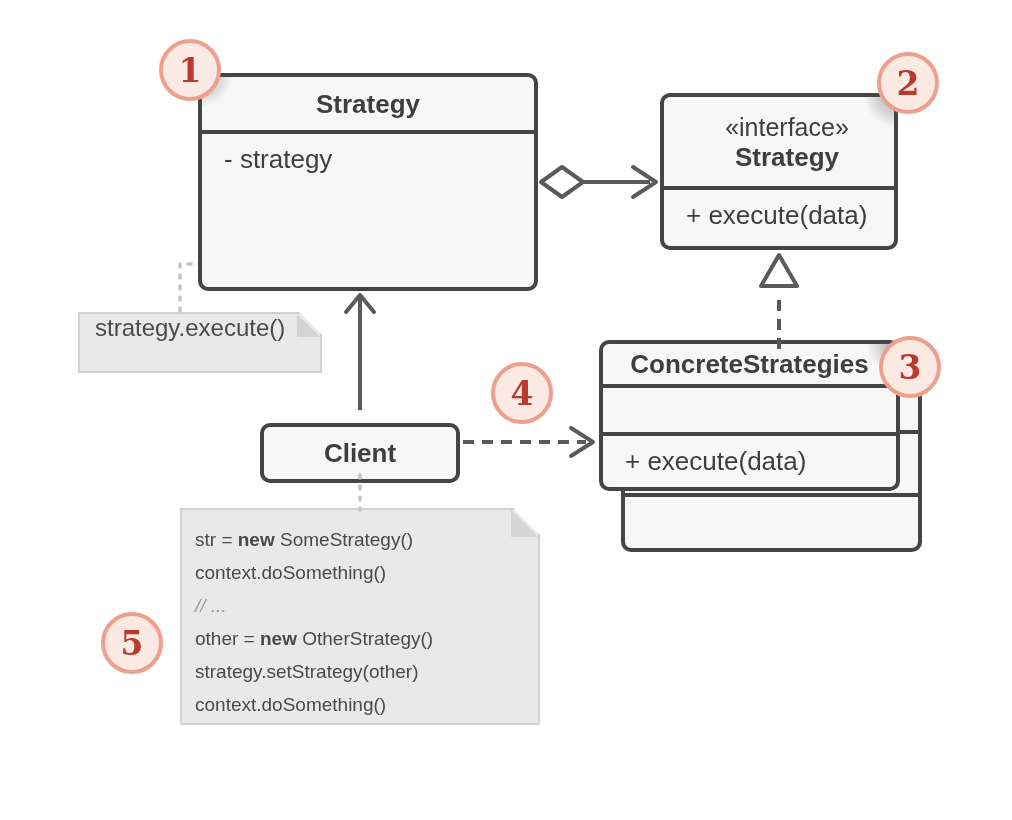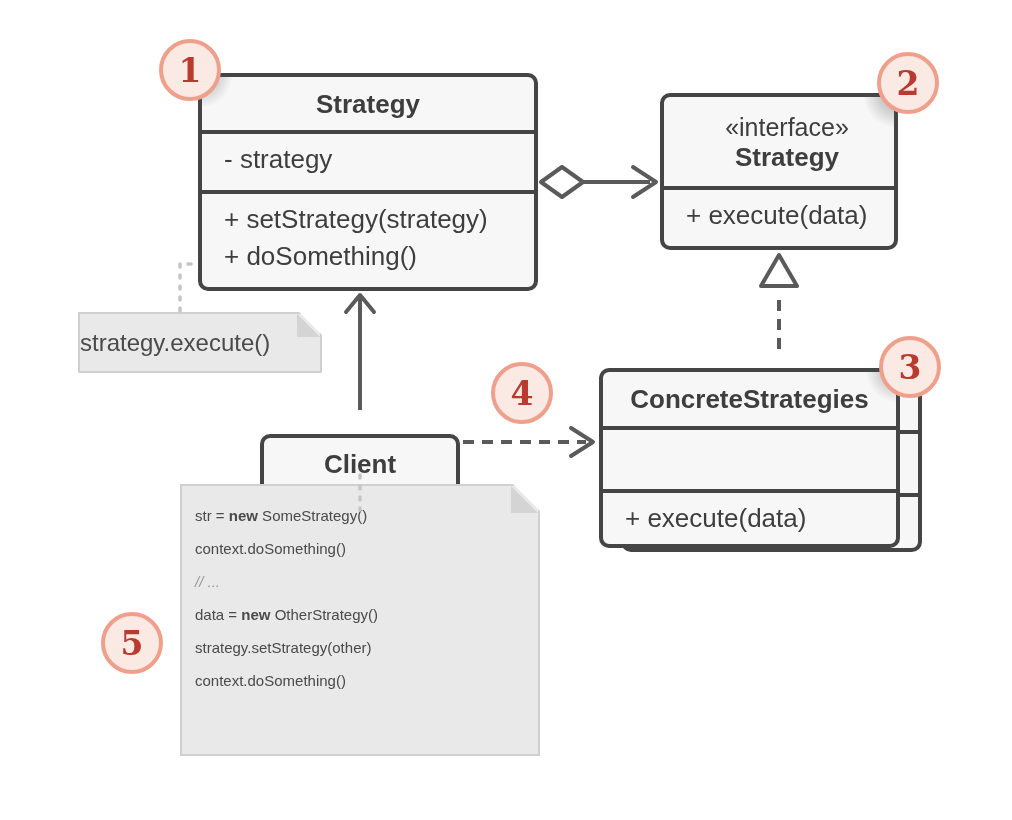--- a/index.html
+++ b/index.html
@@ -57,30 +57,30 @@
     position: absolute;
     top: 0;
     right: 0;
     background: #d4d4d4;
     clip-path: polygon(0 0, 100% 100%, 0 100%);
   }
   #execute-note {
     left: 78px; top: 312px; width: 244px; height: 61px;
     clip-path: polygon(0 0, calc(100% - 23px) 0, 100% 23px, 100% 100%, 0 100%);
     display: flex;
-    align-items: center;
     font-size: 24px;
+    padding-left: 15px;
     color: #4a4a4a;
   }
   #execute-note .fold { width: 23px; height: 23px; }
   #code-note {
-    left: 180px; top: 484px; width: 360px; height: 272px;
+    left: 180px; top: 508px; width: 360px; height: 217px;
     clip-path: polygon(0 0, calc(100% - 27px) 0, 100% 27px, 100% 100%, 0 100%);
     padding: 13px 0 0 13px;
-    font-size: 15px;
+    font-size: 19px;
     color: #4a4a4a;
   }
   #code-note .fold { width: 27px; height: 27px; }
   .code-line { line-height: 33px; white-space: nowrap; }
   .code-line.comment { color: #9a9a9a; font-style: italic; }
   .badge {
     position: absolute;
     width: 62px;
     height: 62px;
     border-radius: 50%;
@@ -108,68 +108,64 @@
 <body>
 
 <div id="canvas">
 
   <div class="uml-box" id="context-box" style="left:198px; top:73px; width:340px; height:218px;">
     <div class="corner-shade" style="left:-2px; top:-2px; background: radial-gradient(circle at 0 0, rgba(80,80,80,0.5), rgba(80,80,80,0) 68%); border-top-left-radius:8px;"></div>
     <div class="compartment box-title" style="height:53px;">Strategy</div>
     <div class="compartment members" style="height:60px;">
       <div>- strategy</div>
     </div>
-    <div class="compartment members" style="height:97px;">
-      <div>+ setStrategy(strategy)</div>
-      <div>+ doSomething()</div>
-    </div>
   </div>
 
   <div class="uml-box" id="strategy-box" style="left:660px; top:93px; width:238px; height:157px;">
     <div class="corner-shade" style="right:-2px; top:-2px; background: radial-gradient(circle at 100% 0, rgba(80,80,80,0.5), rgba(80,80,80,0) 68%); border-top-right-radius:8px;"></div>
     <div class="compartment box-title" style="height:89px;margin-left:16px;">
       <div class="stereotype">«interface»</div>
       <div>Strategy</div>
     </div>
     <div class="compartment members" style="height:60px;">
       <div>+ execute(data)</div>
     </div>
   </div>
 
   <div class="uml-box" id="concrete-box-back" style="left:621px; top:372px; width:301px; height:180px;">
     <div class="compartment" style="height:54px;"></div>
     <div class="compartment" style="height:63px;"></div>
     <div class="compartment" style="height:55px;"></div>
   </div>
 
-  <div class="uml-box" id="concrete-box" style="left:599px; top:368px; width:301px; height:180px;">
+  <div class="uml-box" id="concrete-box" style="left:599px; top:340px; width:301px; height:151px;">
     <div class="corner-shade" style="right:-2px; top:-2px; background: radial-gradient(circle at 100% 0, rgba(80,80,80,0.5), rgba(80,80,80,0) 68%); border-top-right-radius:8px;"></div>
     <div class="compartment box-title" style="height:54px;">ConcreteStrategies</div>
     <div class="compartment" style="height:63px;"></div>
     <div class="compartment members" style="height:55px;">
       <div>+ execute(data)</div>
     </div>
   </div>
 
-  <div class="uml-box" id="client-box" style="left:260px; top:434px; width:200px; height:60px;">
+  <div class="uml-box" id="client-box" style="left:260px; top:423px; width:200px; height:60px;">
     <div class="compartment box-title" style="height:52px;">Client</div>
   </div>
 
   <div class="note" id="execute-note">
     <div class="fold"></div>
     <span>strategy.execute()</span>
   </div>
 
   <div class="note" id="code-note">
     <div class="fold"></div>
     <div>
         <div class="code-line"><span>str = </span><span style="font-weight: bold;">new</span><span> SomeStrategy()</span></div>
         <div class="code-line"><span>context.doSomething()</span></div>
         <div class="code-line comment"><span>// ...</span></div>
-        <div class="code-line"><span>data = </span><span style="font-weight: bold;">new</span><span> OtherStrategy()</span></div>
+        <div class="code-line"><span>other = </span><span style="font-weight: bold;">new</span><span> OtherStrategy()</span></div>
         <div class="code-line"><span>strategy.setStrategy(other)</span></div>
         <div class="code-line"><span>context.doSomething()</span></div>
       </div>
   </div>
 
   <div class="badge" style="left:159px; top:39px;">1</div>
   <div class="badge" style="left:877px; top:52px;">2</div>
   <div class="badge" style="left:879px; top:336px;">3</div>
   <div class="badge" style="left:491px; top:362px;">4</div>
   <div class="badge" style="left:101px; top:612px;">5</div>

